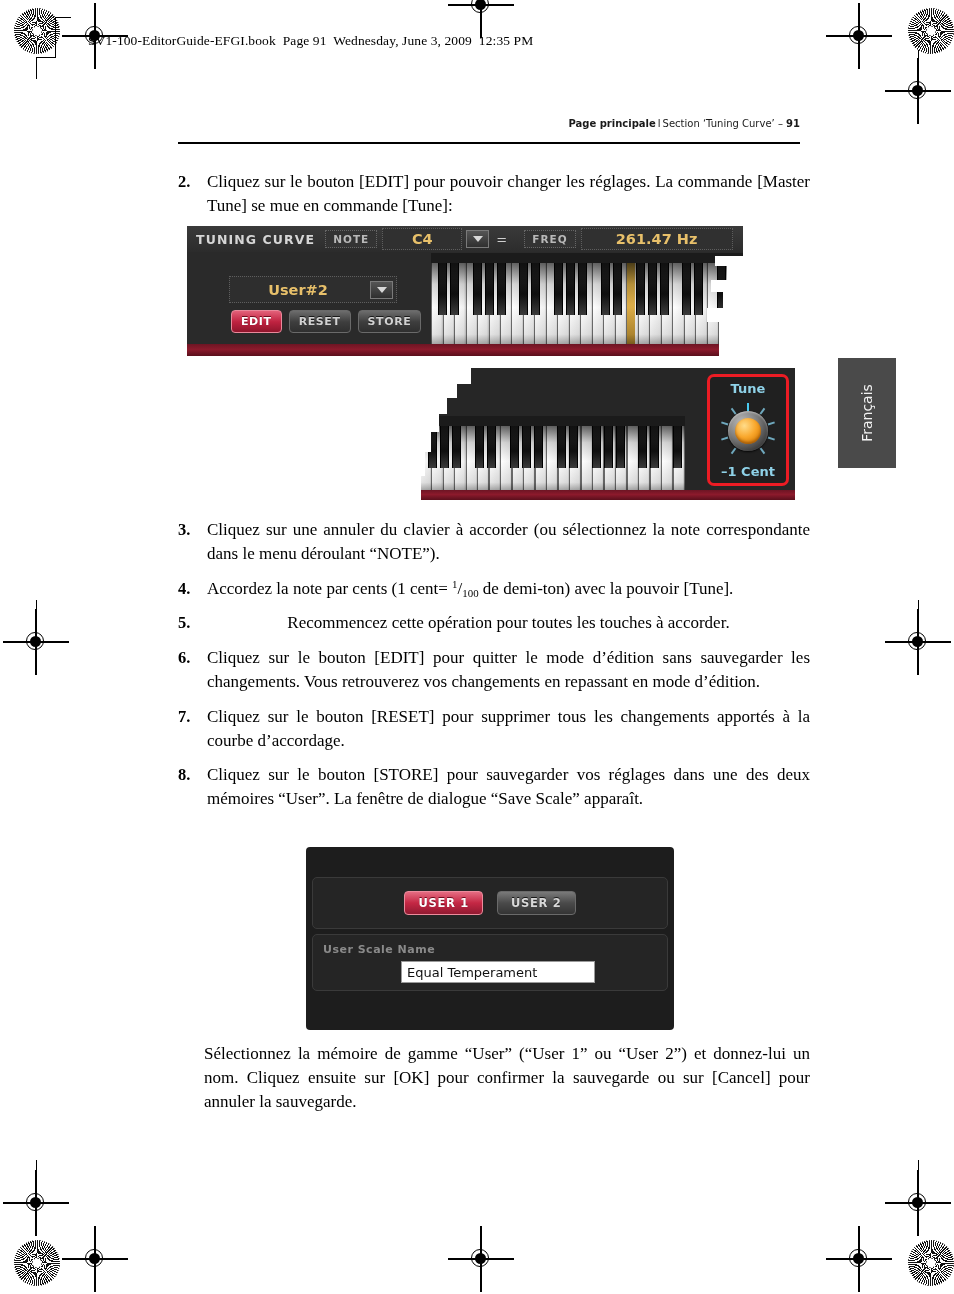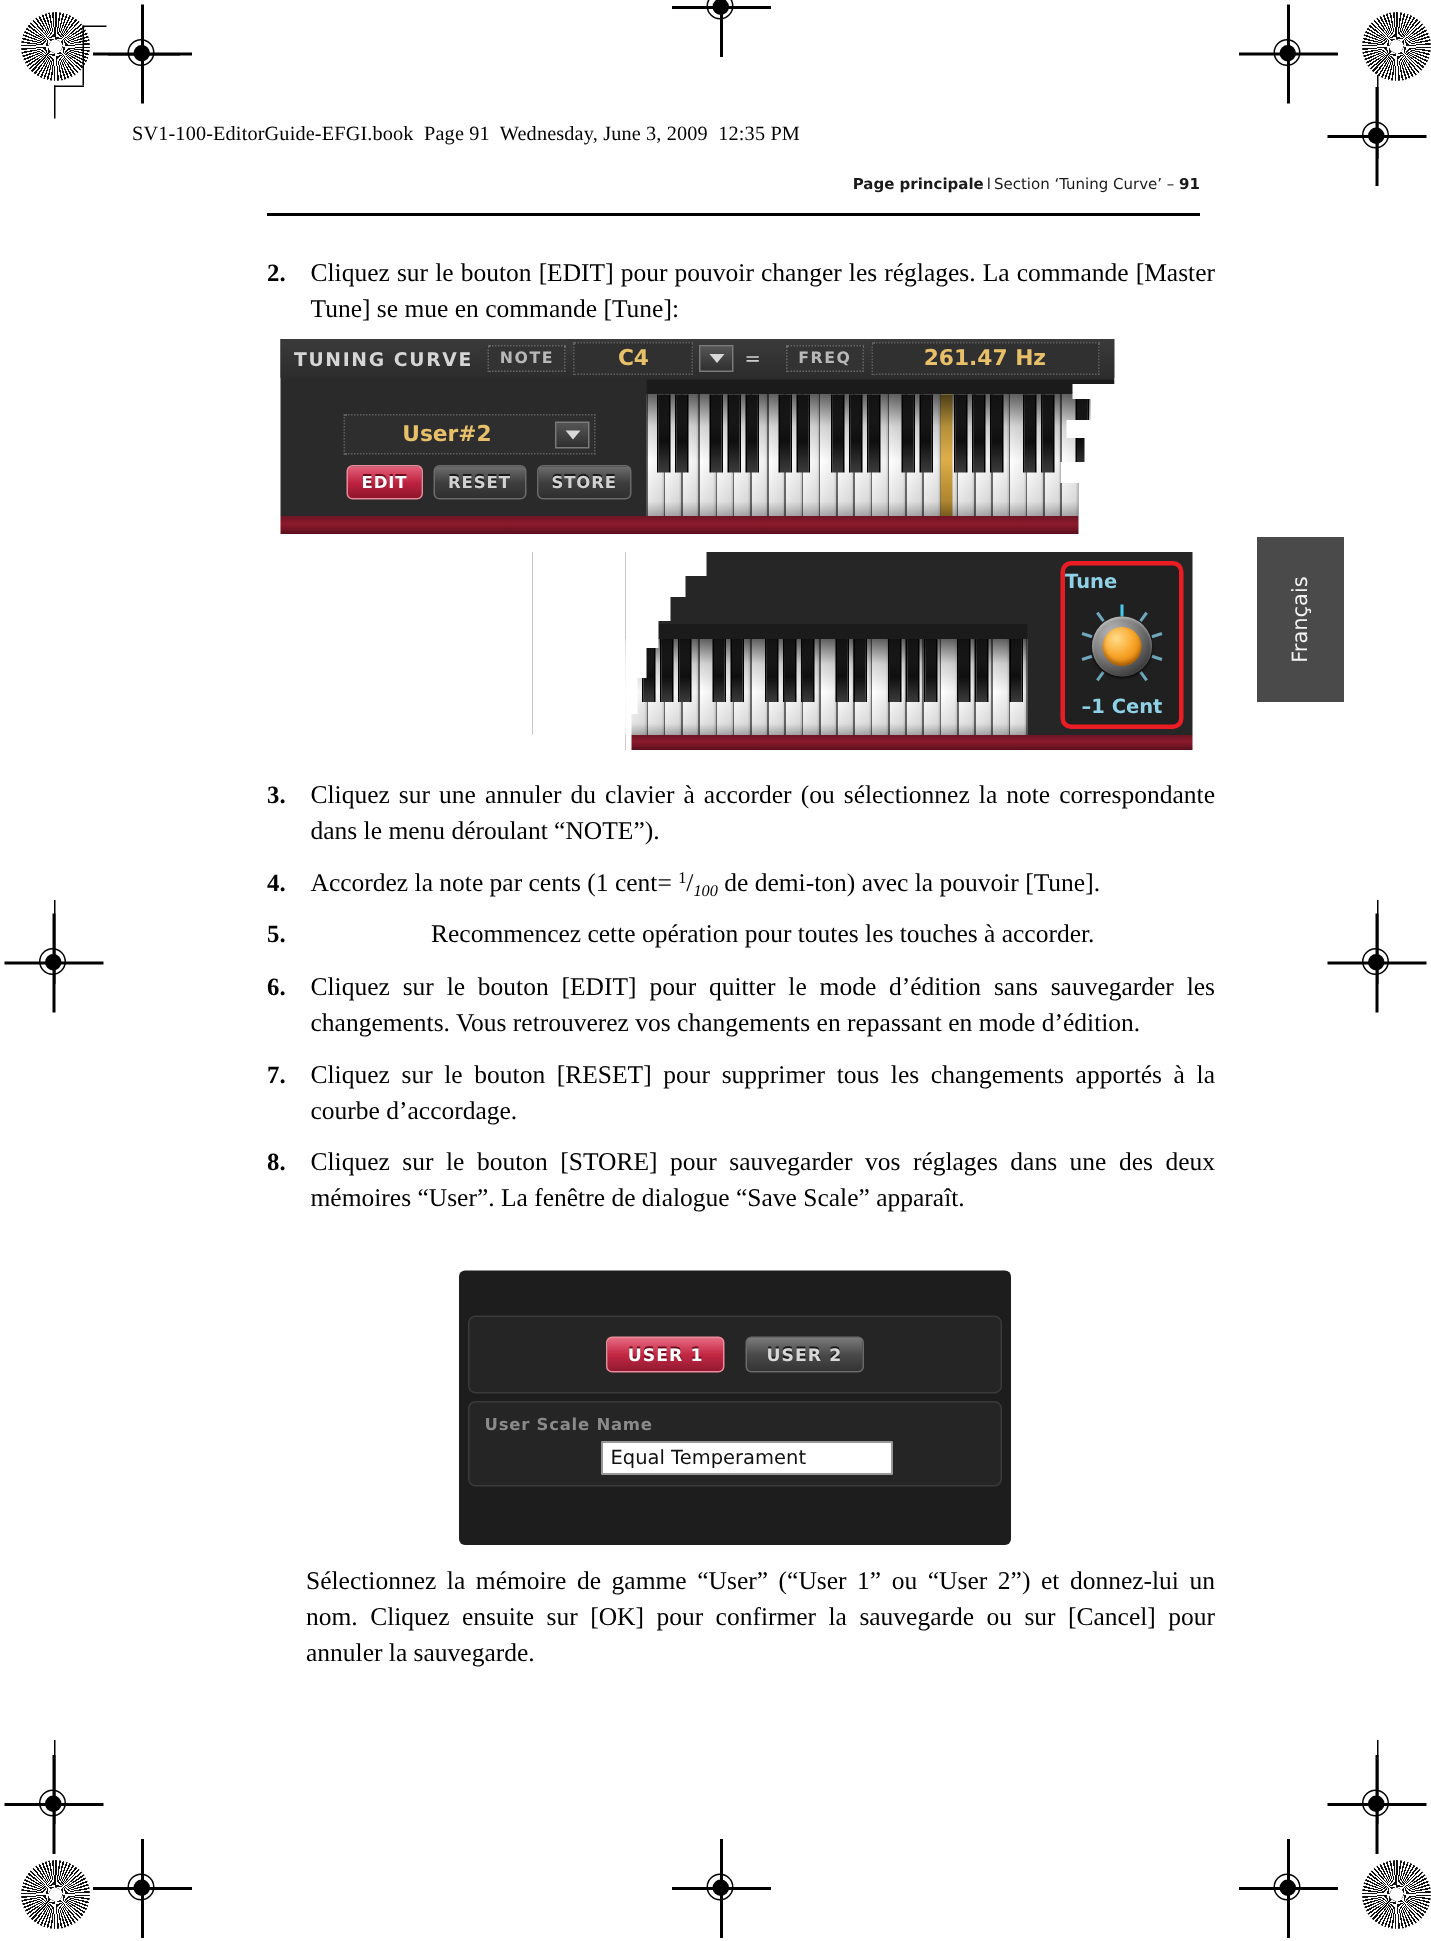--- a/index.html
+++ b/index.html
@@ -66,21 +66,20 @@
   }
 
   
   .filestamp {
     position: absolute;
     left: 88px; top: 33px;
     font-size: 13.5px;
     font-family: "Liberation Serif", serif;
     letter-spacing: 0.1px;
     white-space: pre;
-    margin-top: 48px;
   }
 
   .pagehead {
     position: absolute;
     left: 178px; top: 118px;
     width: 622px;
     text-align: right;
     font-family: "DejaVu Sans", sans-serif;
     font-size: 10px;
     color: #1a1a1a;
@@ -124,21 +123,20 @@
 
   sup.frac-n {
     font-size: 0.64em;
     vertical-align: 0.52em;
     line-height: 0;
   }
   sub.frac-d {
     font-size: 0.64em;
     vertical-align: -0.28em;
     line-height: 0;
-    font-style: italic;
   }
 
   .closing {
     position: absolute;
     left: 204px;
     top: 1042px;
     width: 606px;
     font-size: 17px;
     line-height: 23.8px;
     text-align: justify;
@@ -359,20 +357,21 @@
     right: 6px; top: 6px;
     width: 82px; height: 112px;
     border: 3px solid #ec1c24;
     border-radius: 7px;
     background: #202020;
     box-sizing: border-box;
   }
   .knob-title {
     position: absolute;
     top: 4px; left: 0; right: 0;
+    text-align: center;
     font-family: "DejaVu Sans", sans-serif;
     font-size: 13px;
     font-weight: bold;
     color: #8fd2e8;
   }
   .knob-val {
     position: absolute;
     bottom: 4px; left: 0; right: 0;
     text-align: center;
     font-family: "DejaVu Sans", sans-serif;

